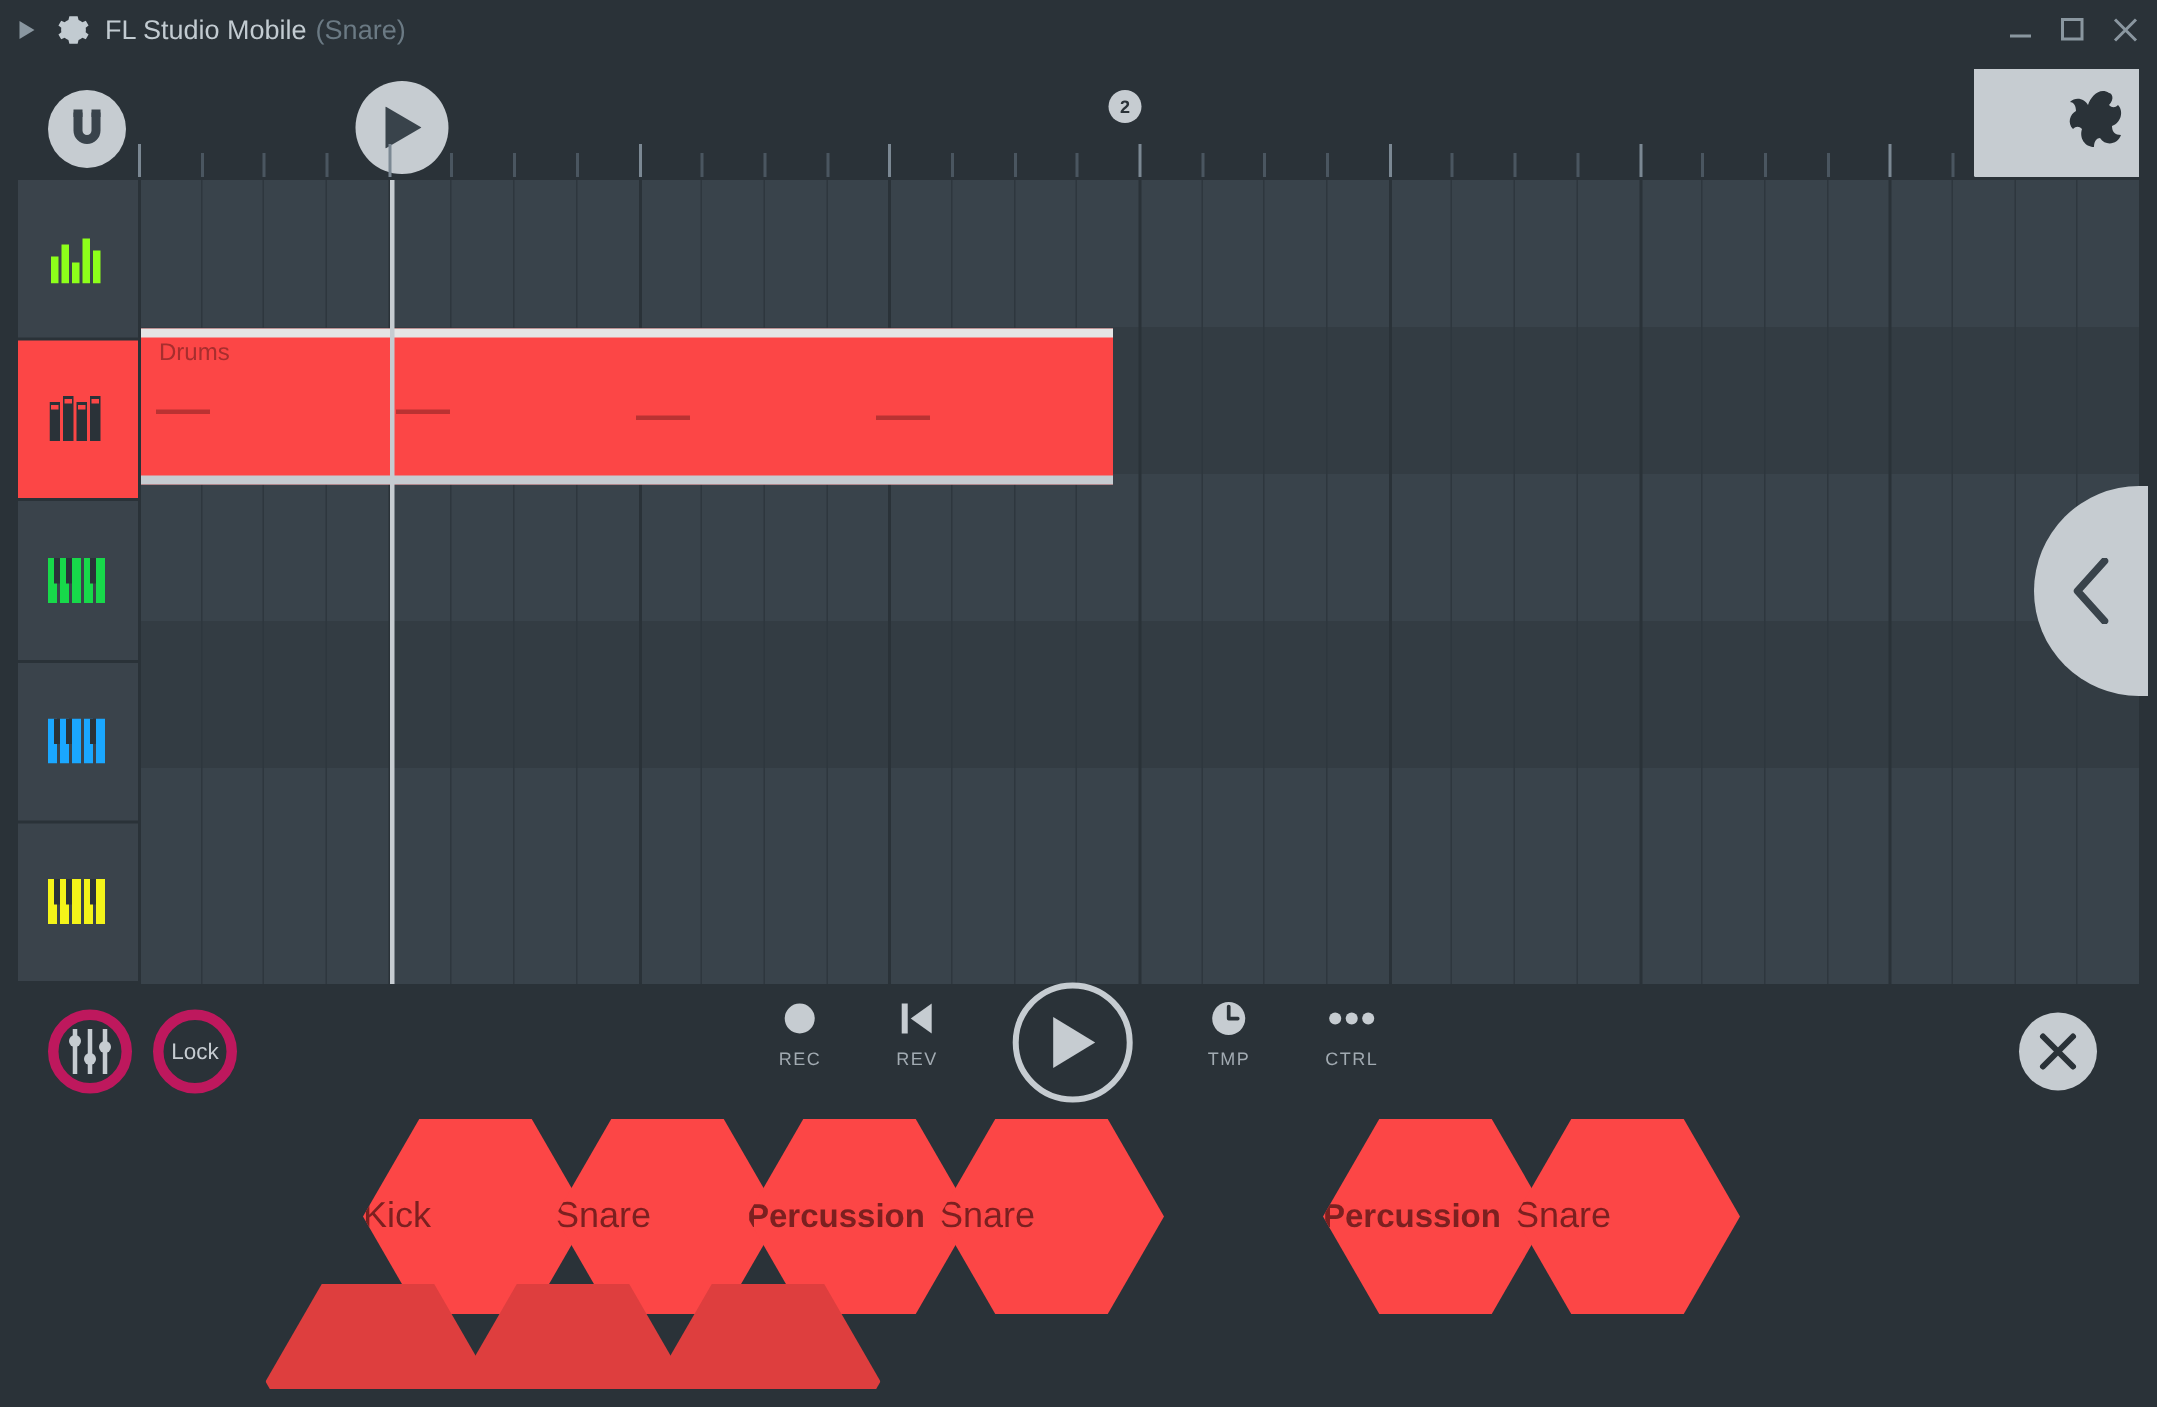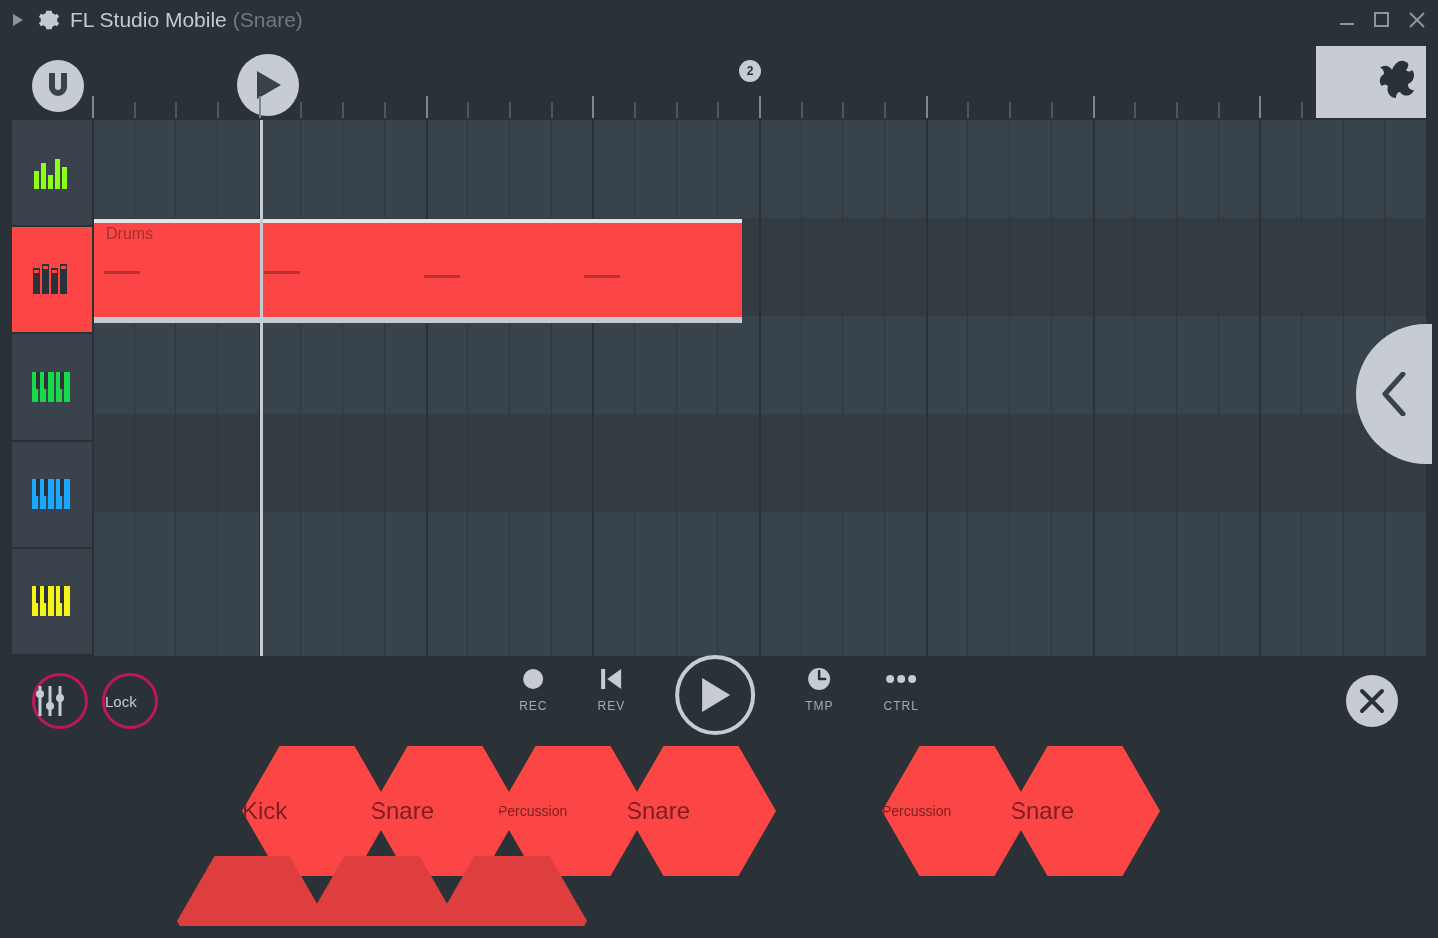--- a/index.html
+++ b/index.html
@@ -1,20 +1,20 @@
 <!DOCTYPE html>
 <html><head>
 <meta charset="utf-8">
 <style>
   *{box-sizing:border-box;margin:0;padding:0;font-family:Arial,Helvetica,sans-serif;-webkit-user-select:none;user-select:none;}
   html,body{width:1438px;height:938px;background:#2a3238;overflow:hidden;}
   .app{width:100%;height:100%;display:flex;flex-direction:column;background:#2a3238;}
   
   
-  .titlebar{height:40px;display:flex;align-items:center;padding:0 12px;color:#c2cbd1;font-size:21px;}
+  .titlebar{height:40px;display:flex;align-items:center;padding:0 12px;color:#c2cbd1;font-size:18px;}
   .titlebar .arrow{width:12px;height:12px;margin-right:14px;}
   .titlebar .gear{width:22px;height:22px;margin-right:10px;}
   .titlebar .title{font-weight:500;}
   .titlebar .sub{color:#6b7a84;margin-left:6px;}
   .titlebar .spacer{flex:1;}
   .titlebar .win-ctrl{margin-left:18px;color:#8a97a0;}
   
   
   .workspace{flex:1;margin:6px 12px 12px 12px;background:#2a3238;display:flex;flex-direction:column;position:relative;}
   
@@ -40,42 +40,42 @@
   .grid-bg{position:absolute;inset:0;}
   .lane{position:absolute;left:0;right:0;background:#39434b;}
   .lane.alt{background:#333c43;}
   
   
   .vlines{position:absolute;inset:0;pointer-events:none;}
   .vline{position:absolute;top:0;bottom:0;width:1px;background:#2e373e;}
   .vline.major{width:2px;background:#2a3238;}
   
   
-  .clip{position:absolute;background:#fc4646;border-top:4px solid #e5e5e5;border-bottom:6px solid #c6ccd1;}
+  .clip{position:absolute;background:#fc4646;border-top:6px solid #e5e5e5;border-bottom:6px solid #c6ccd1;}
   .clip .name{position:absolute;top:2px;left:12px;color:#a72e2e;font-size:16px;}
   .clip .note{position:absolute;height:3px;background:#b93232;}
   
   
   .playhead{position:absolute;top:0;bottom:0;width:3px;background:#c6ccd1;left:168px;}
   
   
   .side-handle{position:absolute;right:-6px;top:278px;width:76px;height:140px;border-radius:70px 0 0 70px;background:#c6ccd1;display:flex;align-items:center;justify-content:center;}
   
   
   .transport{height:90px;position:relative;display:flex;align-items:center;padding:0 20px;color:#c6ccd1;}
-  .circle-btn{width:56px;height:56px;border-radius:50%;border:3px solid #be185d;display:flex;align-items:center;margin-right:14px;}
+  .circle-btn{width:56px;height:56px;border-radius:50%;border:7px solid #be185d;display:flex;align-items:center;justify-content:center;margin-right:14px;}
   .transport .center{position:absolute;left:50%;transform:translateX(-50%);display:flex;align-items:flex-start;gap:50px;}
   .t-item{display:flex;flex-direction:column;align-items:center;gap:8px;font-size:12px;letter-spacing:1px;color:#a2abb2;}
   .big-play{width:80px;height:80px;border-radius:50%;border:4px solid #c6ccd1;display:flex;align-items:center;justify-content:center;margin-top:-12px;}
   .close-btn{position:absolute;right:28px;width:52px;height:52px;border-radius:50%;background:#c6ccd1;display:flex;align-items:center;justify-content:center;}
   
   
   .pads{height:180px;position:relative;overflow:hidden;}
   .hex{position:absolute;width:150px;height:130px;background:#fc4646;clip-path:polygon(25% 0,75% 0,100% 50%,75% 100%,25% 100%,0 50%);display:flex;align-items:center;justify-content:flex-start;color:#7c2020;font-weight:500;}
-  .hex.small{font-size:14px;}
+  .hex.small{font-size:22px;font-weight:bold;}
   .hex.big{font-size:24px;}
   .hex.bottom{top:110px;filter:brightness(0.88);}
   
   svg{display:block;}
 </style>
 </head>
 <body>
 
 <div class="app">
 

